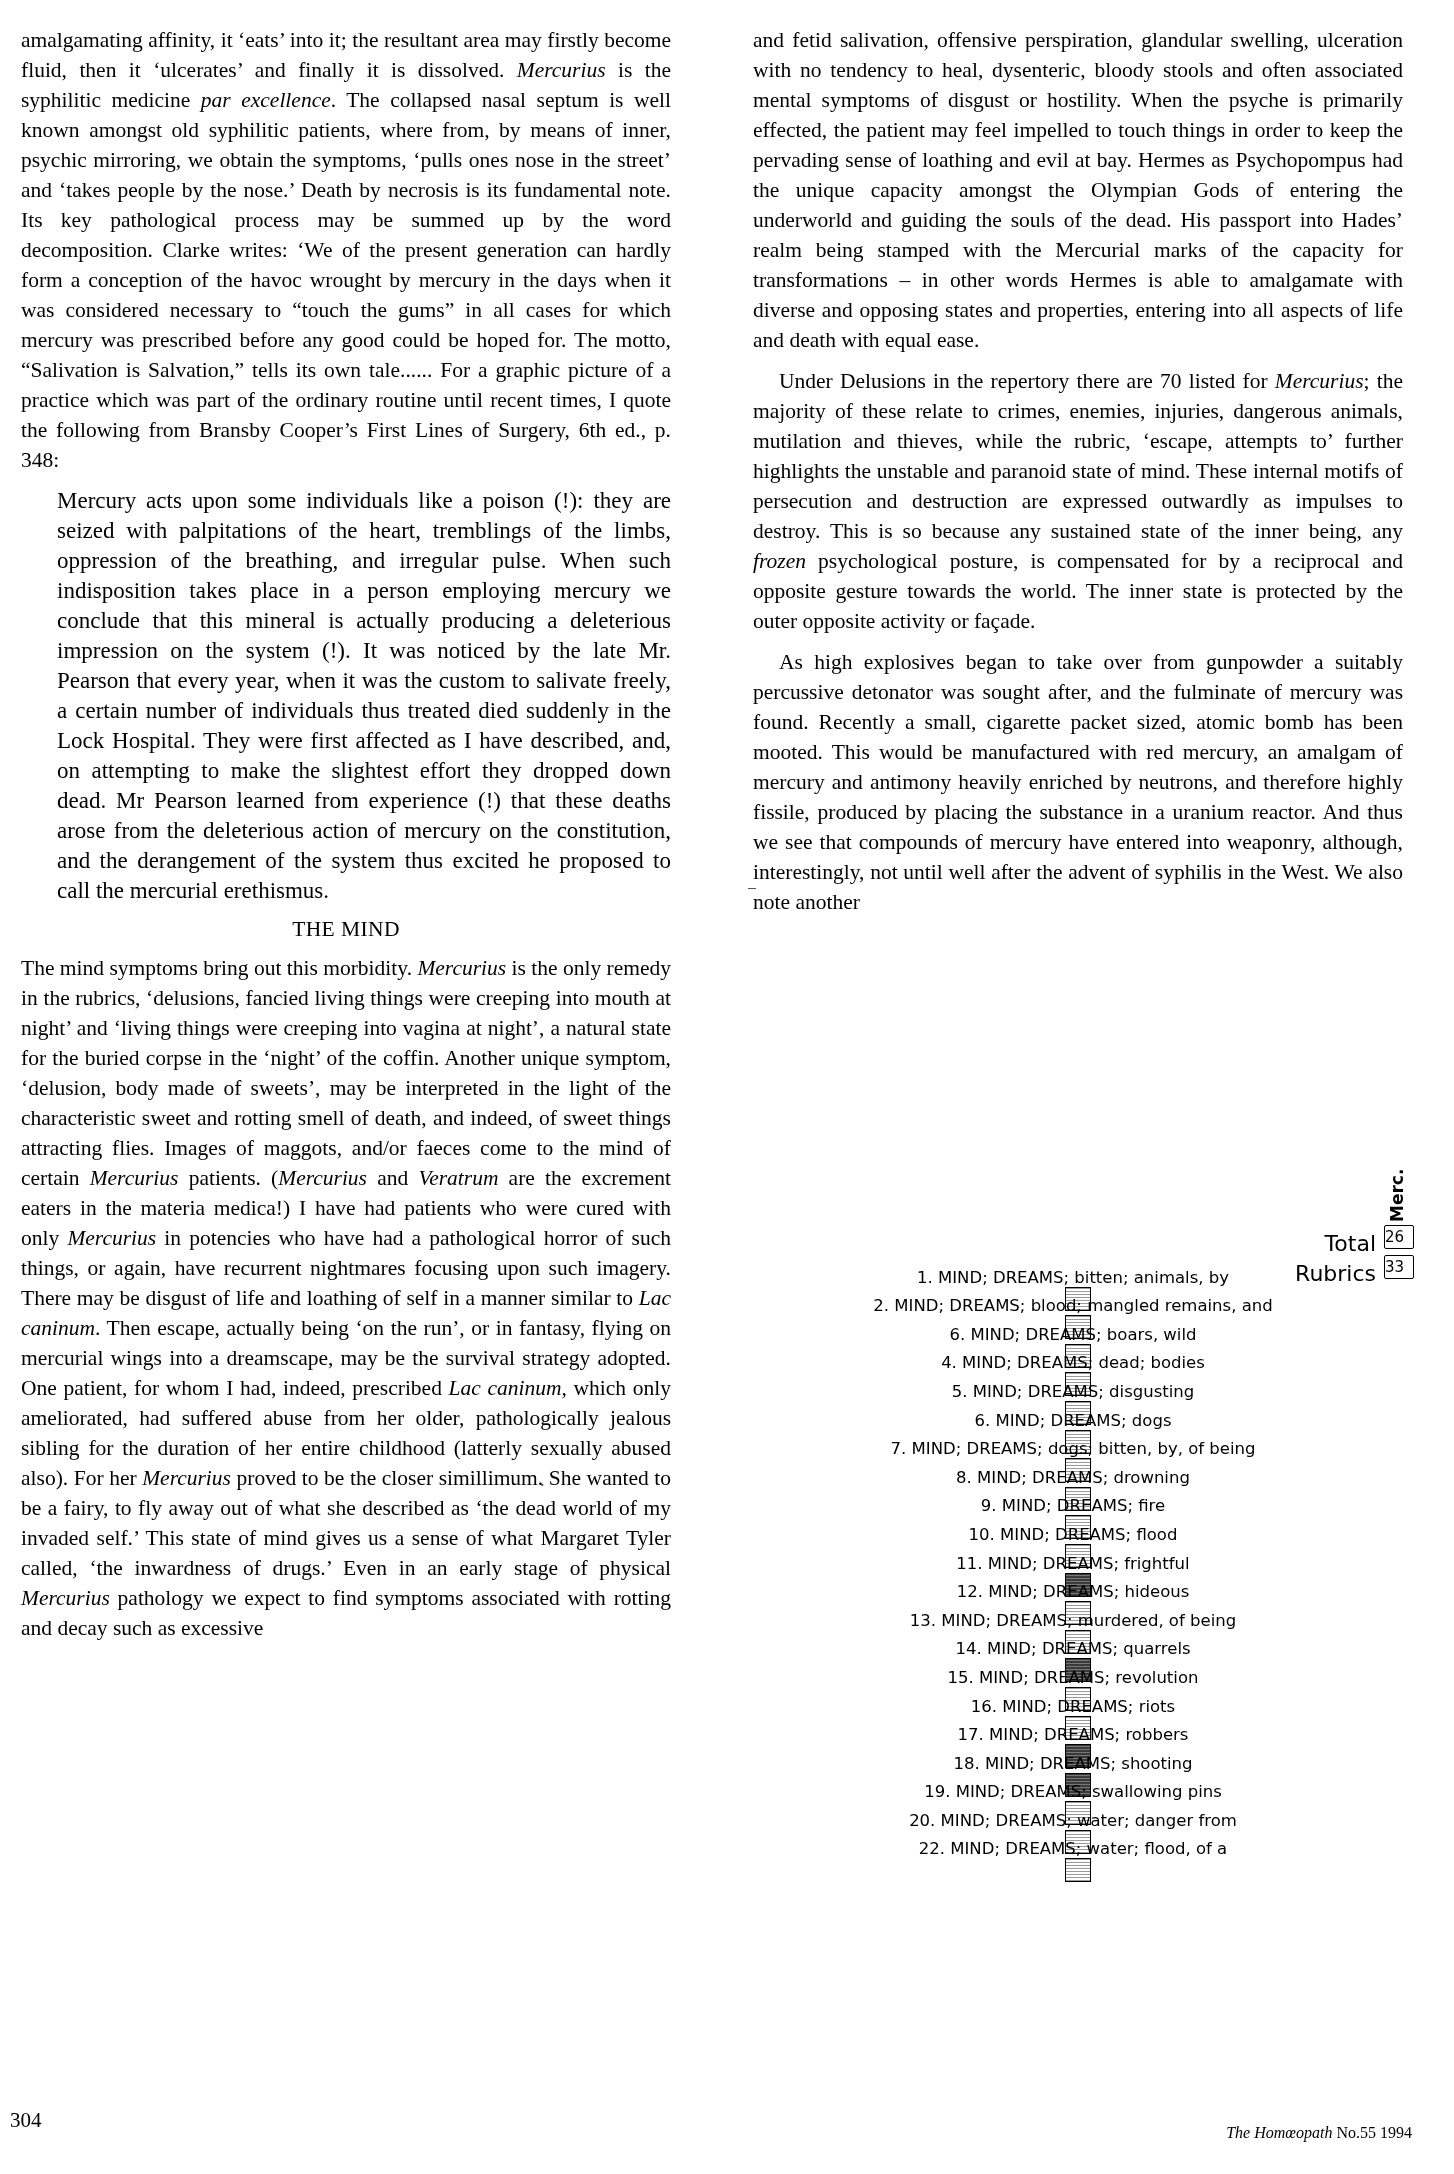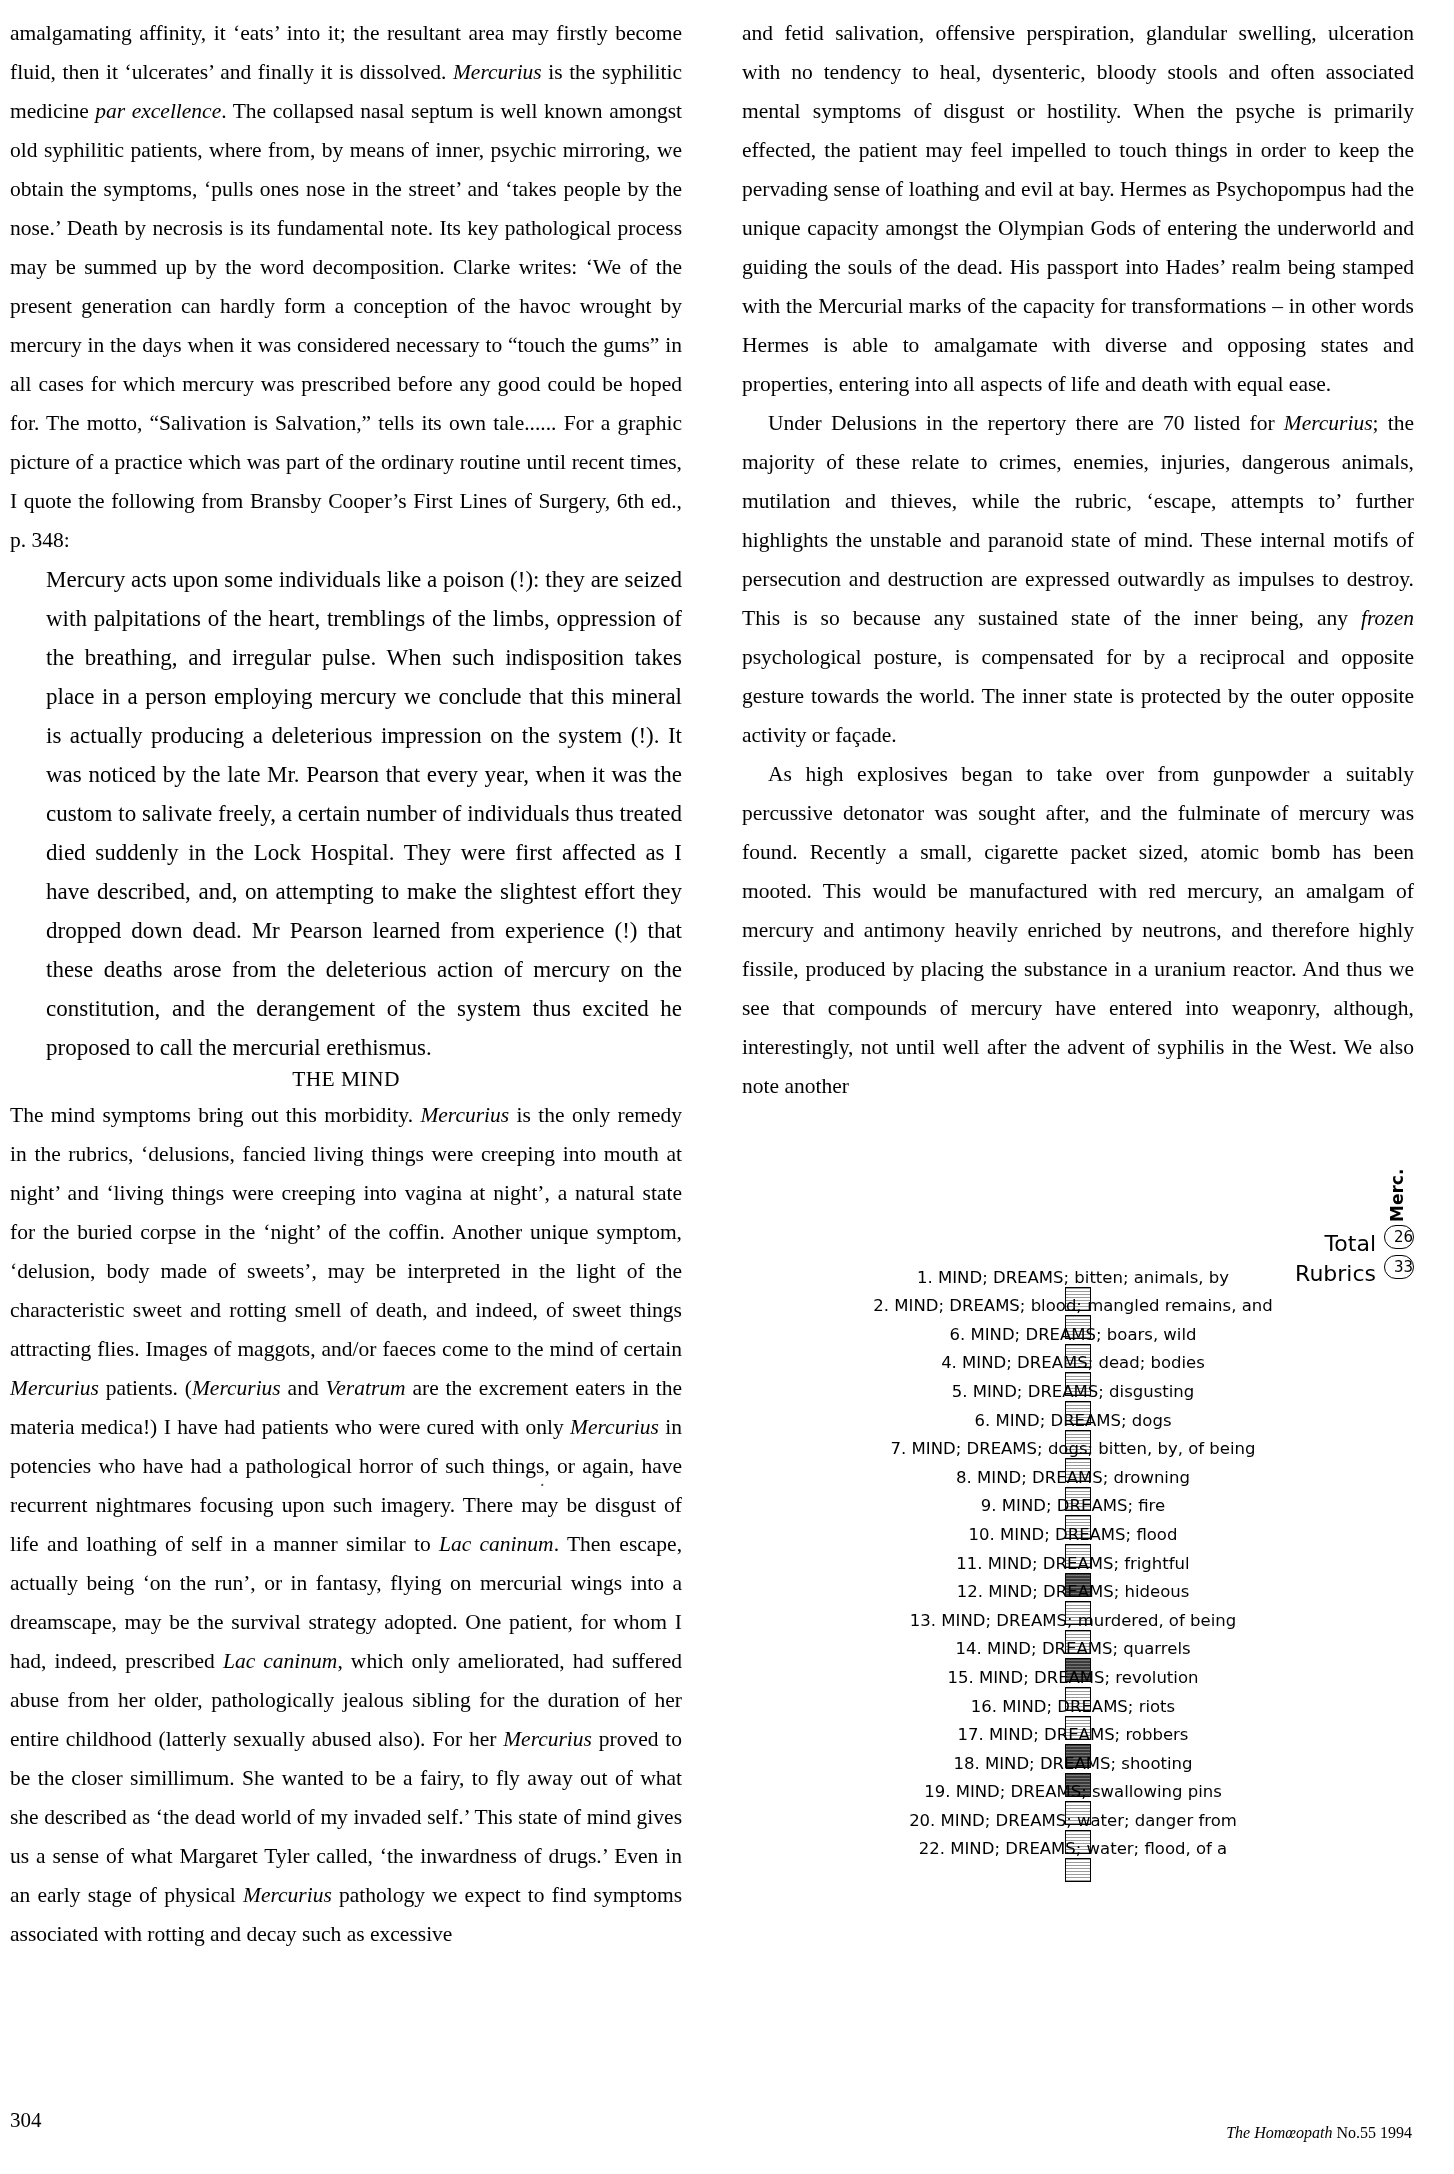--- a/index.html
+++ b/index.html
@@ -24,23 +24,23 @@
   .col {
     position: absolute;
     top: 14px;
     width: 672px;
     text-align: justify;
   }
   .col-left { left: 10px; }
   .col-right { left: 742px; }
 
   p {
-    margin: 0;
+    margin: 11px;
     font-size: 21.5px;
-    line-height: 39px;
+    line-height: 30px;
     text-align: justify;
     text-justify: inter-word;
     hyphens: none;
   }
   p.indent { text-indent: 26px; }
   i, em { font-style: italic; }
 
   .quote {
     margin: 0;
     padding-left: 36px;
@@ -120,25 +120,25 @@
     background-image:
       repeating-linear-gradient(0deg, #3a3a3a 0px, #3a3a3a 2px, #777777 2px, #777777 3px),
       repeating-linear-gradient(90deg, #3a3a3a 0px, #3a3a3a 2px, #777777 2px, #777777 3px);
     background-color: #4a4a4a;
   }
   .rep-count {
     flex: 0 0 auto;
     width: 30px;
     height: 24px;
     border: 1px solid #000;
-    border-radius: 12px;
+    border-radius: 2px;
     box-sizing: border-box;
     font-size: 15px;
     line-height: 22px;
-    text-align: right;
+    text-align: left;
     font-family: "DejaVu Sans", sans-serif;
     margin-left: -2px;
   }
   .rep-count-wrap {
     display: flex;
     align-items: center;
     justify-content: flex-end;
     height: 30px;
   }
 

